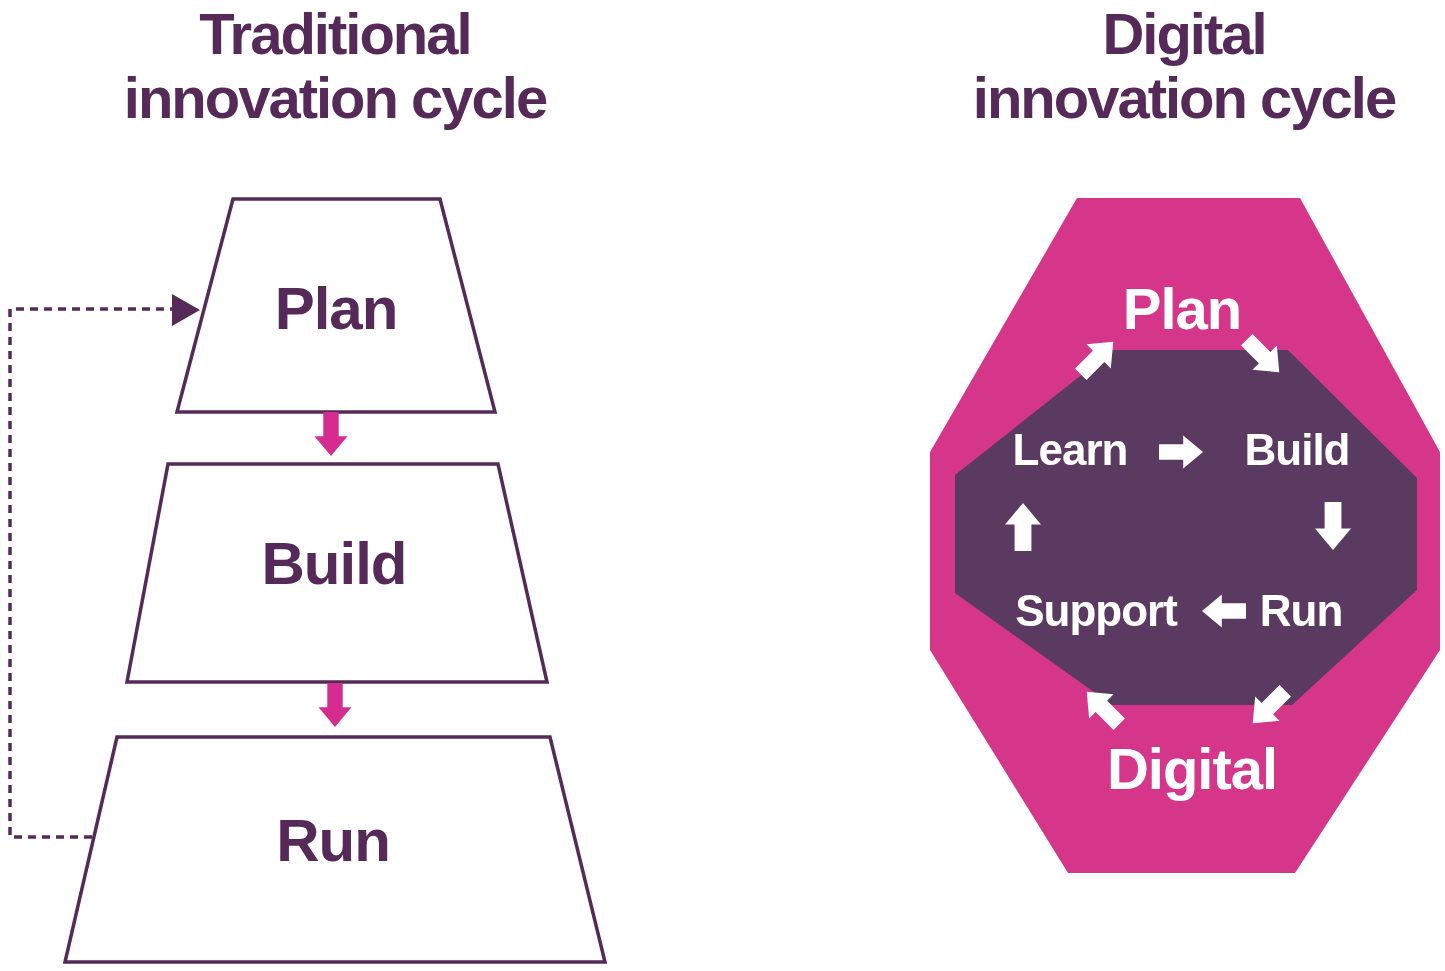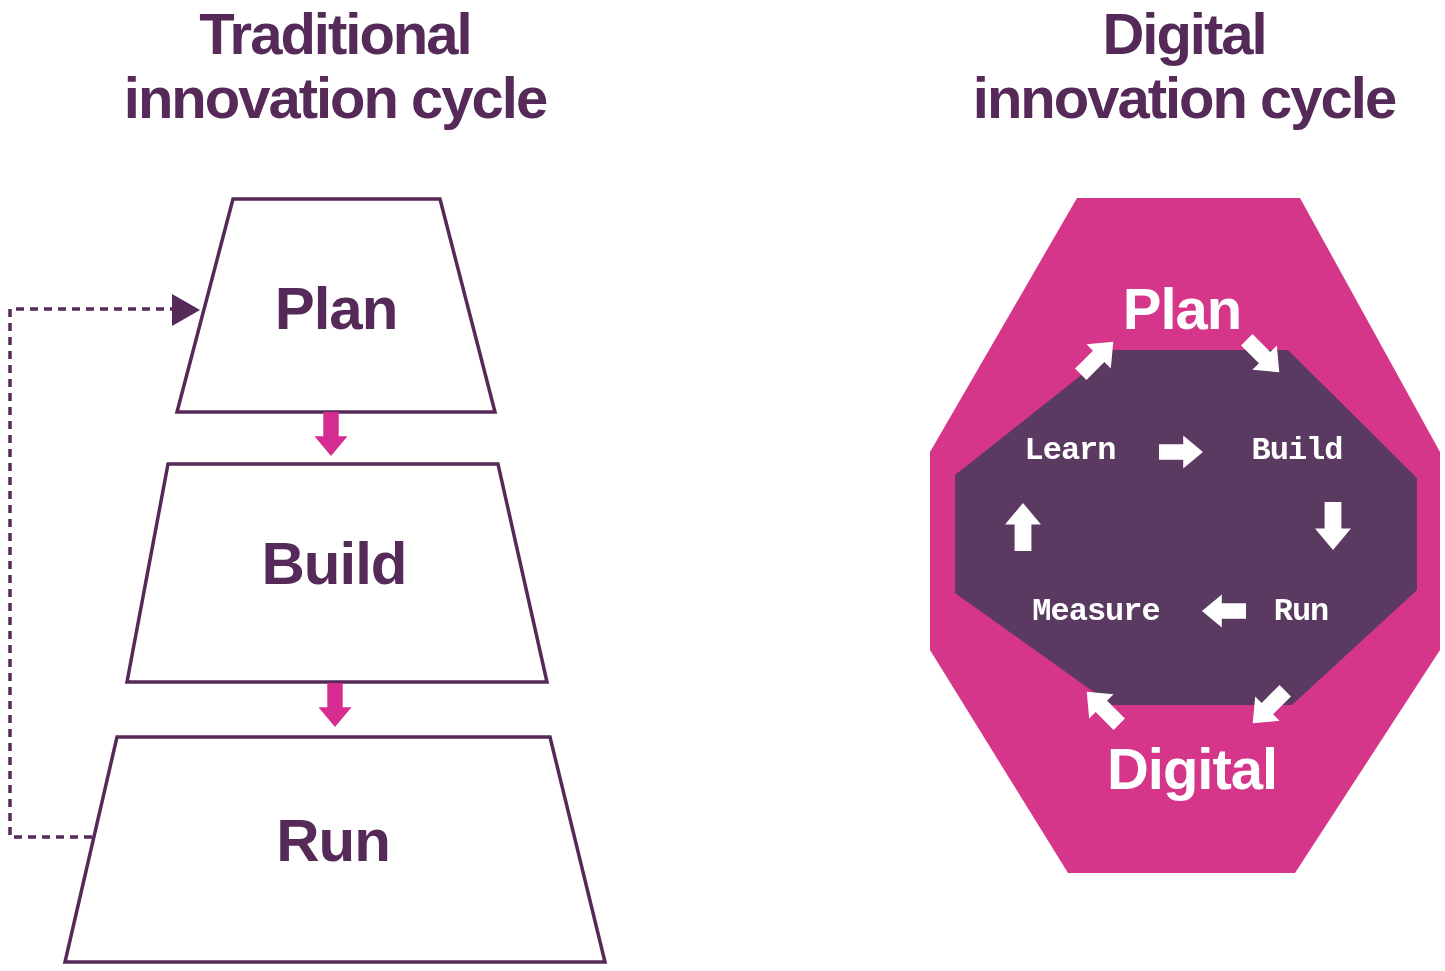--- a/index.html
+++ b/index.html
@@ -24,21 +24,21 @@
     font-size:58px;line-height:64px;font-weight:bold;letter-spacing:-2px;
     white-space:nowrap;
   }
   .label{
     position:absolute;transform:translate(-50%,-50%);
     font-weight:bold;white-space:nowrap;letter-spacing:-1px;
   }
   .stage-label{color:var(--plum);font-size:60px;}
   .octa-label{color:#ffffff;}
   .octa-big{font-size:58px;}
-  .octa-small{font-size:32px;font-family:Liberation Mono, monospace;}
+  .octa-small{font-size:44px;}
 </style>
 </head>
 <body>
 
 <div class="canvas">
 
   <svg class="layer" width="1445" height="971" viewBox="0 0 1445 971">
     <defs>
       <path id="block-arrow" d="M -20,-7 L 2,-7 L 2,-15 L 20,0 L 2,15 L 2,7 L -20,7 Z"></path>
     </defs>
@@ -77,17 +77,17 @@
     <div>innovation cycle</div>
   </div>
 
   <div class="label stage-label" style="left:336px;top:308px;">Plan</div>
   <div class="label stage-label" style="left:334px;top:563px;">Build</div>
   <div class="label stage-label" style="left:333px;top:840px;">Run</div>
 
   <div class="label octa-label octa-big" style="left:1182px;top:308px;">Plan</div>
   <div class="label octa-label octa-small" style="left:1070px;top:450px;">Learn</div>
   <div class="label octa-label octa-small" style="left:1297px;top:450px;">Build</div>
-  <div class="label octa-label octa-small" style="left:1096px;top:611px;">Measure</div>
+  <div class="label octa-label octa-small" style="left:1096px;top:611px;">Support</div>
   <div class="label octa-label octa-small" style="left:1301px;top:611px;">Run</div>
   <div class="label octa-label octa-big" style="left:1192px;top:768px;">Digital</div>
 
 </div>
 
 </body></html>

